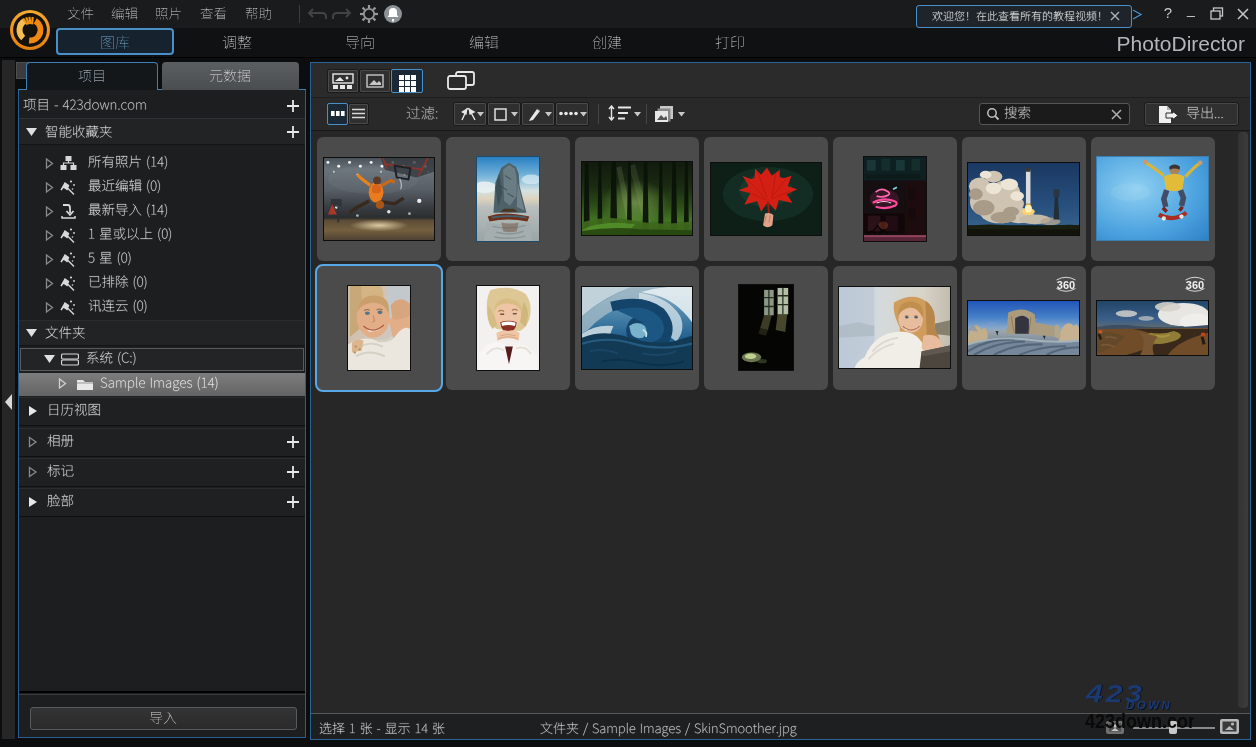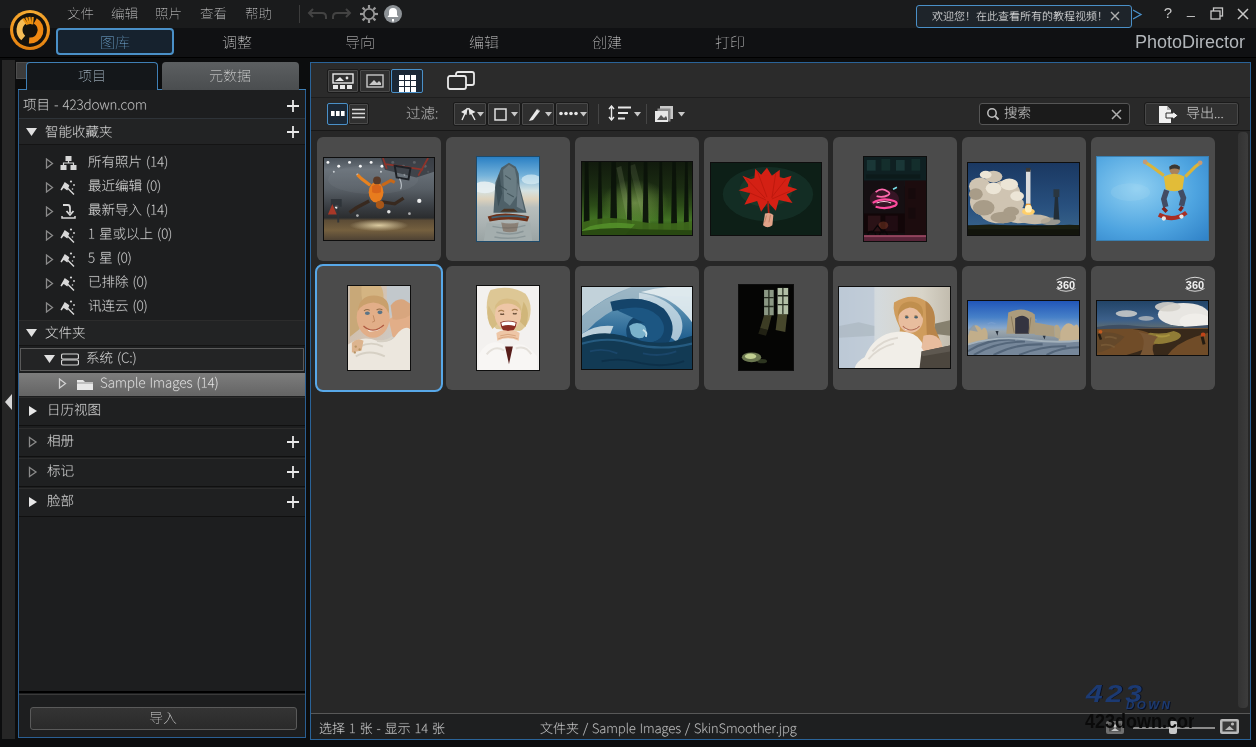--- a/index.html
+++ b/index.html
@@ -130,21 +130,21 @@
       <path transform="translate(0.0,0) scale(0.015000,-0.015000)" fill="#e4e4e4" d="M868 818H898V-11Q898 -35 889 -46Q880 -56 863 -61Q845 -65 808 -66Q770 -66 701 -65Q699 -60 696 -52Q692 -44 687 -37Q726 -38 758 -38Q789 -38 811 -38Q833 -37 842 -37Q856 -36 862 -30Q868 -25 868 -12ZM669 712H698V169H669ZM163 462H468V432H163ZM151 462H181V14Q181 -11 193 -20Q205 -28 247 -28Q258 -28 287 -28Q316 -28 352 -28Q387 -28 418 -28Q448 -28 462 -28Q488 -28 500 -17Q513 -6 518 28Q523 61 525 127Q531 122 540 118Q548 115 555 113Q552 46 544 8Q537 -29 518 -44Q500 -58 462 -58Q456 -58 434 -58Q413 -58 384 -58Q355 -58 326 -58Q297 -58 276 -58Q255 -58 250 -58Q212 -58 190 -52Q169 -47 160 -32Q151 -16 151 14ZM458 462H487Q487 462 487 455Q487 448 486 443Q481 353 475 299Q469 245 461 217Q453 189 442 178Q433 169 422 166Q412 162 395 161Q382 161 356 162Q331 162 304 164Q303 171 301 178Q299 186 295 193Q327 190 354 189Q380 188 390 188Q401 188 408 190Q414 191 419 197Q427 206 434 233Q441 260 447 314Q453 367 458 455ZM308 768 330 781Q377 736 426 684Q475 631 518 581Q560 531 587 493L565 475Q538 513 496 564Q453 614 404 668Q355 722 308 768ZM329 825 359 818Q313 716 236 615Q159 514 62 437Q59 440 54 442Q50 445 46 448Q42 451 38 453Q104 503 160 565Q216 627 260 694Q303 760 329 825Z"></path>
       <path transform="translate(15.0,0) scale(0.015000,-0.015000)" fill="#e4e4e4" d="M325 603H943V573H325ZM381 331H894V302H381ZM336 193H937V164H336ZM605 831H634V33H605ZM400 734H860V437H391V467H830V705H400ZM71 761H301V731H71ZM133 474H297V445H119ZM288 474H295L302 475L320 469Q293 267 228 134Q163 1 73 -70Q71 -67 66 -63Q62 -59 58 -54Q53 -50 49 -48Q139 20 202 148Q265 277 288 466ZM125 339Q156 229 207 160Q258 91 328 54Q397 16 484 2Q571 -12 673 -12Q680 -12 708 -12Q735 -12 772 -12Q810 -12 848 -12Q886 -12 915 -12Q944 -12 954 -12Q951 -15 948 -20Q945 -26 942 -32Q940 -37 939 -41H888H673Q564 -41 474 -26Q383 -11 311 28Q239 68 186 140Q133 212 99 327ZM103 426Q102 430 99 436Q96 441 94 447Q91 453 88 456Q100 458 115 473Q130 488 144 510Q155 524 180 562Q205 601 234 652Q262 703 284 755V759L298 768L322 754Q276 665 227 584Q178 504 131 447V446Q131 446 127 444Q123 443 117 440Q111 437 107 434Q103 430 103 426Z"></path>
     </g>
   </svg>
 <svg style="position:absolute;left:715.0px;top:34.0px;overflow:visible" width="30" height="20">
     <g transform="translate(0,14.0)">
       <path transform="translate(0.0,0) scale(0.015000,-0.015000)" fill="#e4e4e4" d="M45 280Q92 294 152 312Q213 331 281 353Q349 375 417 396L421 370Q324 338 228 306Q132 273 58 250ZM53 617H416V587H53ZM224 830H252V-10Q252 -29 246 -38Q239 -48 225 -52Q210 -56 182 -57Q154 -58 104 -58Q103 -52 99 -44Q95 -36 91 -29Q132 -30 163 -30Q194 -30 204 -29Q224 -29 224 -10ZM411 738H954V709H411ZM727 728H757V-6Q757 -31 748 -43Q740 -55 720 -60Q699 -64 654 -64Q609 -65 537 -65Q536 -61 534 -56Q531 -50 529 -44Q527 -38 524 -33Q567 -34 603 -34Q639 -35 664 -34Q690 -34 701 -33Q716 -32 722 -26Q727 -21 727 -7Z"></path>
       <path transform="translate(15.0,0) scale(0.015000,-0.015000)" fill="#e4e4e4" d="M129 464H451V434H129ZM872 758H902V155Q902 133 895 122Q888 110 868 105Q849 101 808 100Q768 99 707 99Q706 104 704 110Q701 115 698 121Q696 127 693 132Q751 131 794 131Q836 131 850 131Q864 132 868 136Q872 141 872 154ZM549 758H889V728H578V-69H549ZM405 814 434 792Q395 773 343 754Q291 736 234 720Q178 704 124 691Q122 696 118 703Q115 710 112 715Q165 728 220 744Q276 760 324 778Q373 796 405 814ZM112 715H143V100L97 53Q95 58 92 64Q88 69 85 74Q82 80 79 83Q87 88 100 103Q112 118 112 147ZM97 53V82L121 101L446 191Q446 184 446 176Q447 169 448 164Q357 138 296 120Q235 102 198 90Q161 79 141 72Q121 66 112 62Q102 57 97 53Z"></path>
     </g>
   </svg>
-<div style="position:absolute;left:1045px;top:32px;width:200px;height:28px;color:#b2b6ba;font-size:18px;text-align:right;">PhotoDirector</div>
+<div style="position:absolute;left:1045px;top:32px;width:200px;height:28px;color:#b2b6ba;font-size:21px;text-align:right;">PhotoDirector</div>
 <svg style="position:absolute;left:9px;top:9px;" width="42" height="42" viewBox="0 0 42 42">
     <defs>
       <radialGradient id="lg" cx="0.5" cy="0.3" r="0.85">
 <stop offset="0" stop-color="#f8c048"></stop>
         <stop offset="0.65" stop-color="#f09018"></stop>
         <stop offset="1" stop-color="#c86808"></stop>
       </radialGradient>
     </defs>
 <circle cx="21" cy="21" r="20" fill="url(#lg)"></circle>
 <circle cx="21" cy="21" r="16.9" fill="#15120d"></circle>

